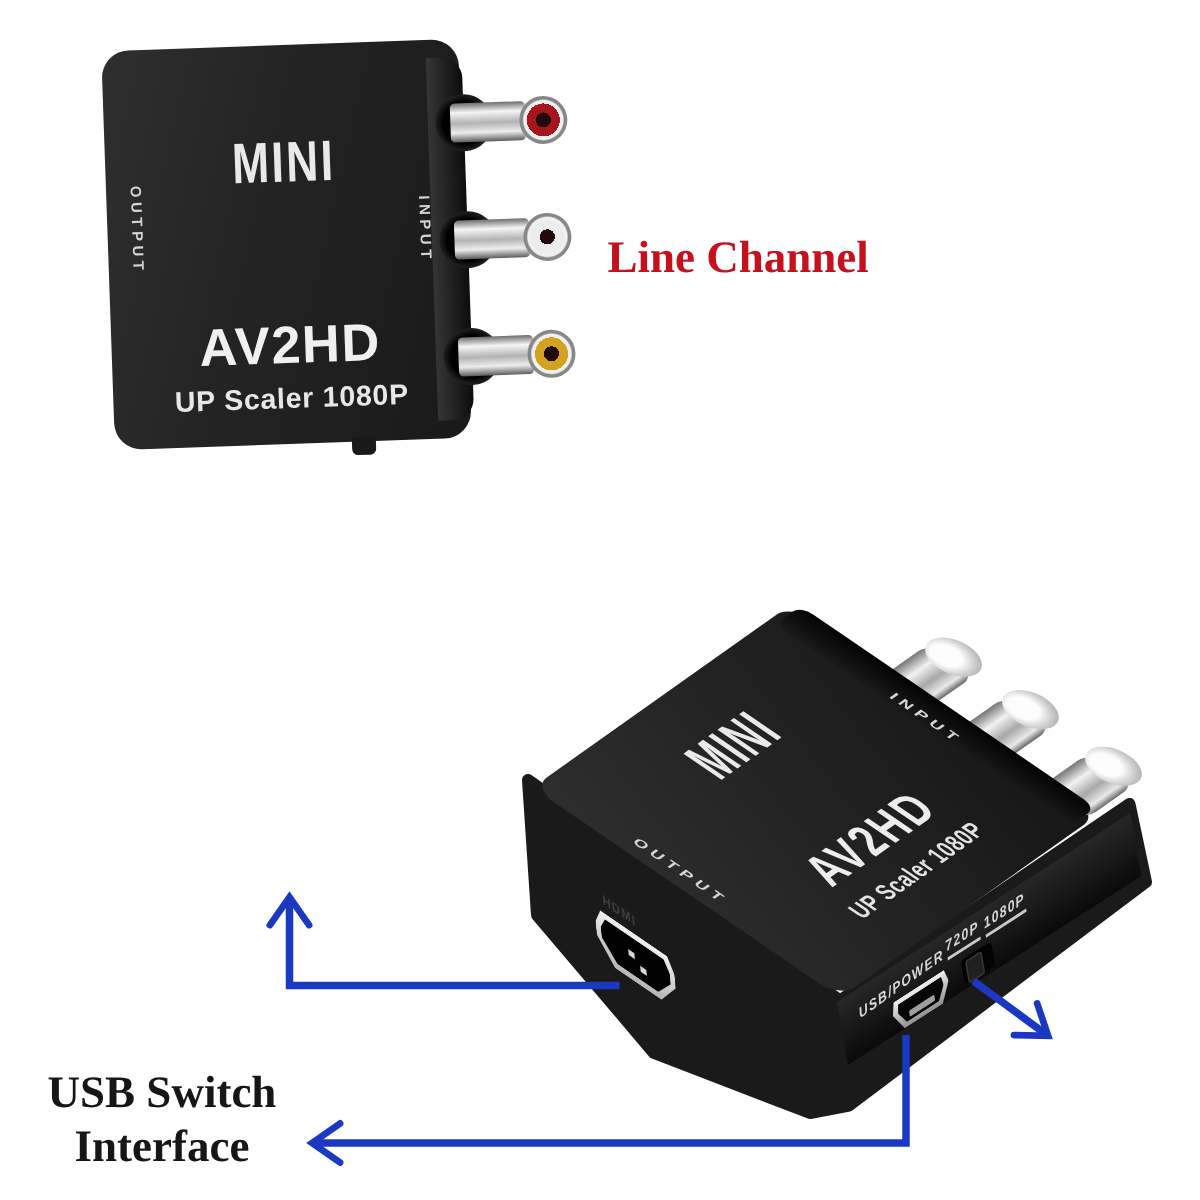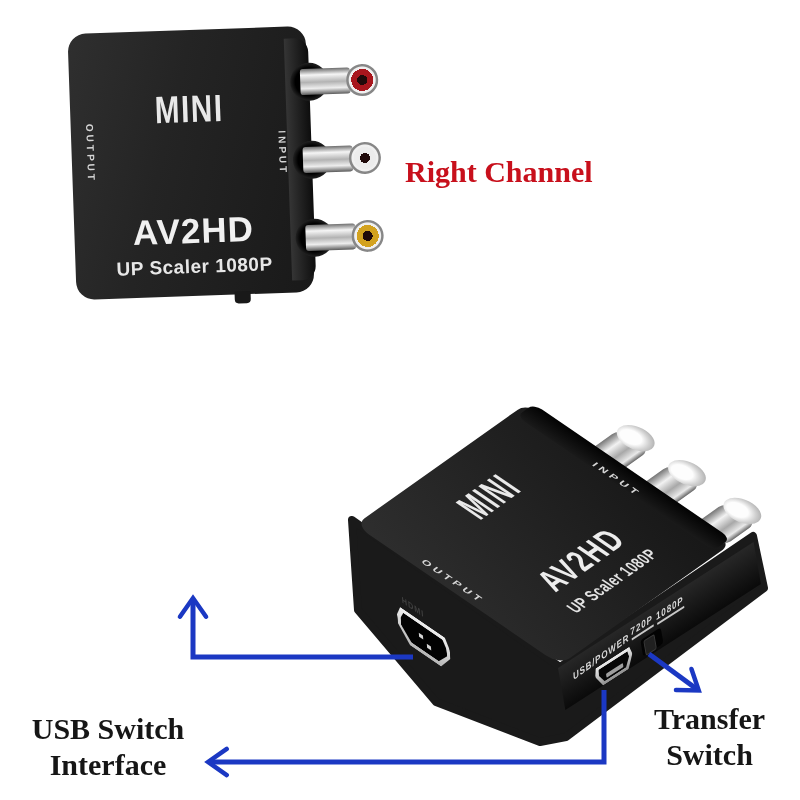--- a/index.html
+++ b/index.html
@@ -167,26 +167,22 @@
     <defs>
       <marker id="ah" viewBox="-12 -9 15 18" refX="-0.5" refY="0" markerWidth="5.6" markerHeight="6.8" orient="auto">
         <path d="M-10,-7 L0,0 L-10,7" fill="none" class="arrowstroke" stroke-width="2.4" stroke-linecap="round"></path>
       </marker>
     </defs>
     <path class="arrow" d="M413,657 L193,657 L193,599" marker-end="url(#ah)"></path>
     <path class="arrow" d="M604,690 L604,762 L209,762" marker-end="url(#ah)"></path>
     <path class="arrow" d="M649,654 L698,690" marker-end="url(#ah)"></path>
   </svg>
 
-  <div class="lbl red z7" id="lbl-left">Right Channel</div>
+  <div class="lbl red z7" id="lbl-left">Line Channel</div>
 
 
   <div class="lbl ink z7" id="lbl-usb">
     <div>USB Switch</div>
     <div>Interface</div>
   </div>
 
-  <div class="lbl ink z7" id="lbl-transfer">
-    <div>Transfer</div>
-    <div>Switch</div>
-  </div>
 
 </div>
 
 </body></html>

